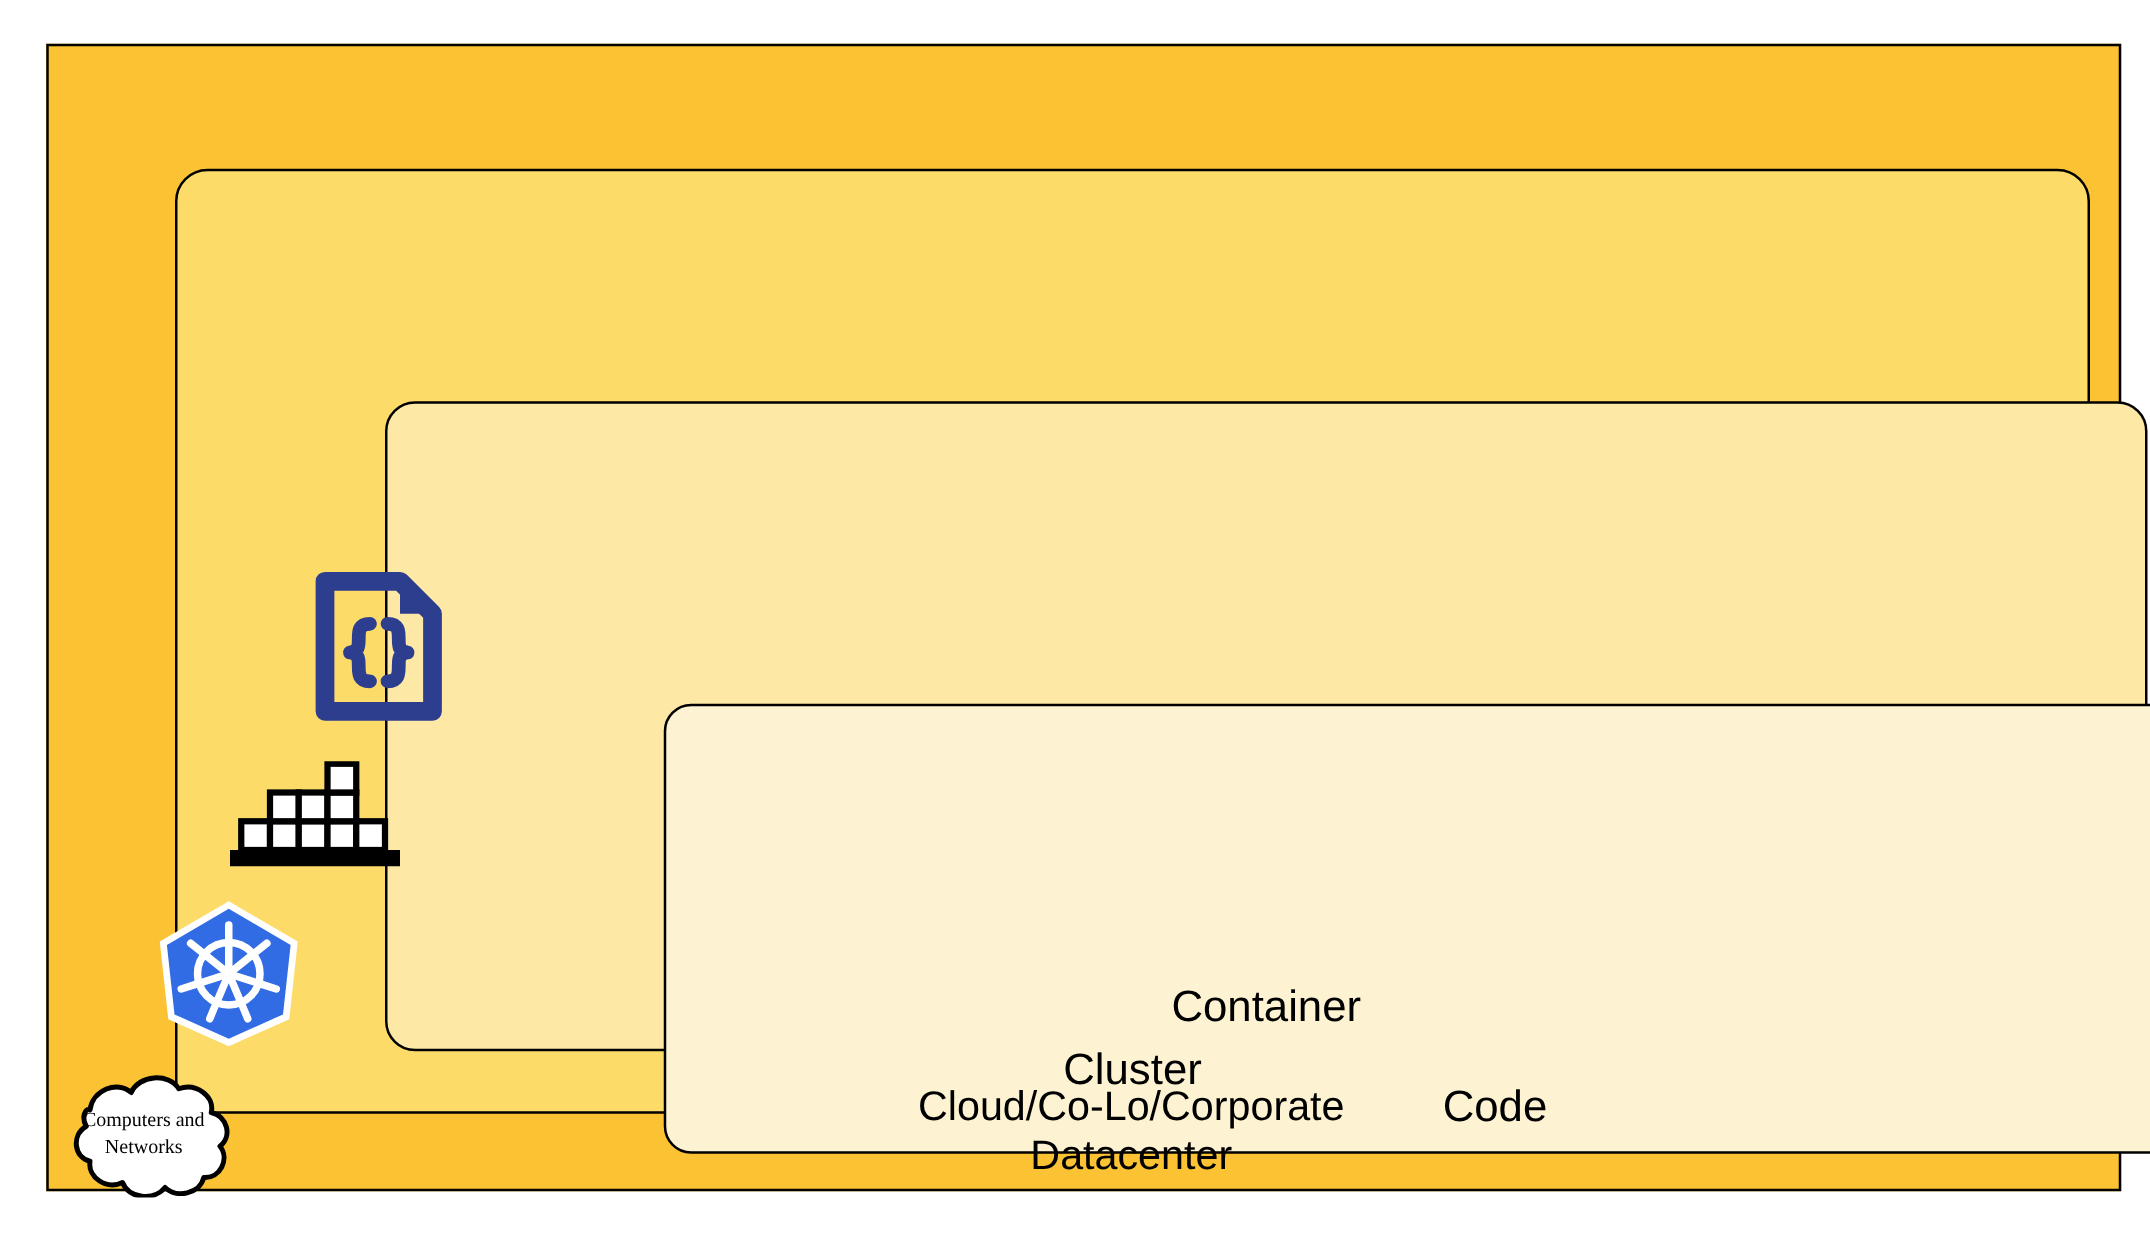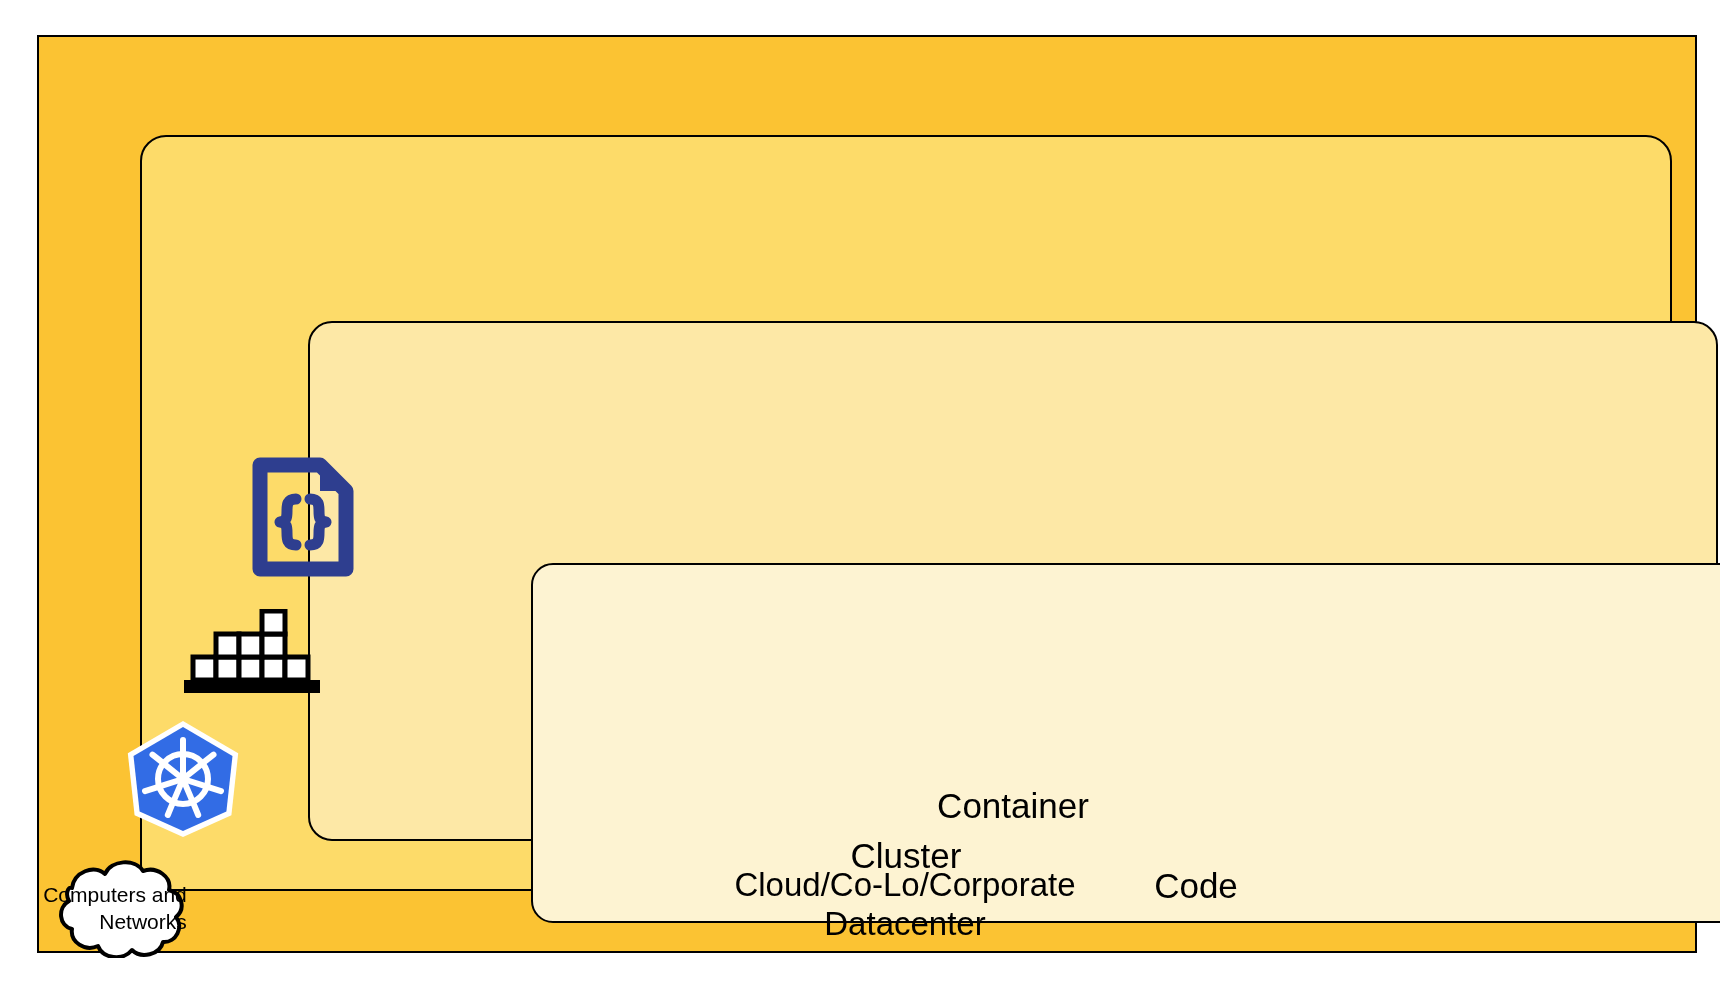--- a/index.html
+++ b/index.html
@@ -103,25 +103,25 @@
   #cloud-text {
     position: absolute;
     left: 36px;
     top: 858px;
     width: 158px;
     height: 100px;
     display: flex;
     flex-direction: column;
     align-items: center;
     justify-content: center;
-    font-family: Liberation Sans, sans-serif;
-    font-size: 21px;
+    font-family: Liberation Serif, serif;
+    font-size: 16px;
     color: #000000;
     line-height: 1.3;
-    text-align: right;
+    text-align: center;
     pointer-events: none;
     white-space: pre-line;
   }
 </style>
 </head>
 <body>
 
 <div id="stage">
 
   <div class="layer" id="layer-datacenter">

